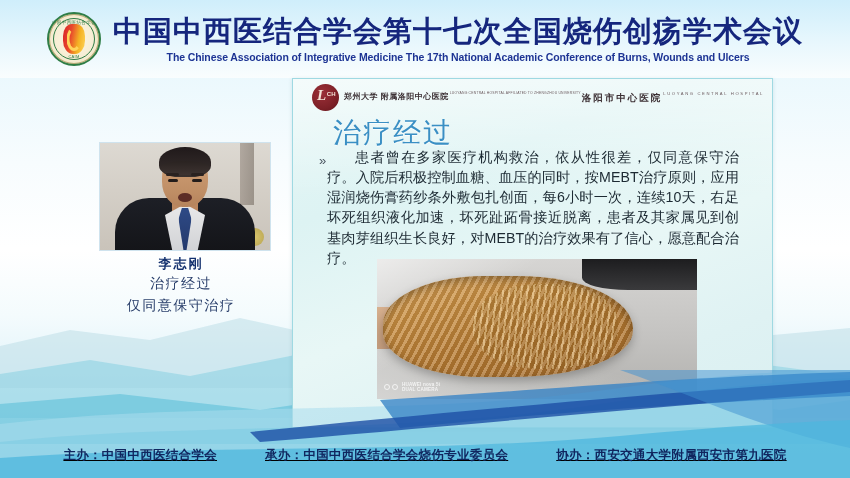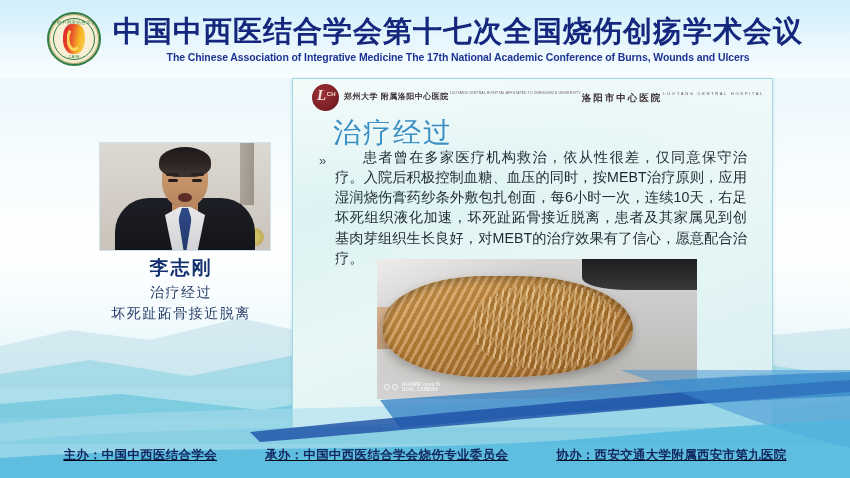--- a/index.html
+++ b/index.html
@@ -139,21 +139,21 @@
     position:absolute; left:50%; top:54px; transform:translateX(-50%);
     width:26px; height:16px; background:#bb875f;
   }
 
   
   #speaker-block{
     position:absolute; left:66px; top:255px; width:230px;
     text-align:center;
   }
   #speaker-name{
-    font-size:19px; font-weight:bold; color:#13306e; letter-spacing:2px;
+    font-size:13px; font-weight:bold; color:#13306e; letter-spacing:2px;
     line-height:1.4;
   }
   .speaker-org{
     font-size:14px; color:#2a3f6b; letter-spacing:1.5px; line-height:1.55;
   }
 
   
   #slide{
     position:absolute; left:292px; top:78px; width:481px; height:350px;
     background:linear-gradient(160deg,#e7f7f6 0%,#ddf3f3 28%,#e8f7f6 55%,#dff2f3 78%,#d9eff1 100%);
@@ -194,21 +194,21 @@
   #slide-title{
     position:absolute; left:40px; top:35px;
     font-size:28px; color:#3a8fc4; letter-spacing:2px;
     text-shadow:0 1px 0 rgba(255,255,255,.7);
   }
   #slide-bullet{
     position:absolute; left:26px; top:74px;
     font-size:13px; color:#4a5560;
   }
   #slide-body{
-    position:absolute; left:42px; top:68px; width:412px;
+    position:absolute; left:34px; top:68px; width:412px;
     font-size:14.2px; line-height:1.42; color:#1d2a33;
     text-indent:28px; text-align:justify;
     letter-spacing:.1px;
   }
 
   
   #med-photo{
     position:absolute; left:84px; top:180px; width:320px; height:140px;
     overflow:hidden;
     background:linear-gradient(180deg,#cfcfcf 0%,#bdbcba 45%,#a9a7a4 100%);
@@ -316,21 +316,21 @@
     <div class="vid-brow l"></div>
     <div class="vid-brow r"></div>
     <div class="vid-eye l"></div>
     <div class="vid-eye r"></div>
     <div class="vid-mouth"></div>
   </div>
 
   <div id="speaker-block">
     <div id="speaker-name">李志刚</div>
     <div class="speaker-org">治疗经过</div>
-    <div class="speaker-org">坏死趾跖骨接近脱离</div>
+    <div class="speaker-org">仅同意保守治疗</div>
   </div>
 
   <div id="slide">
 
     <div id="hosp-logo">
       <div class="hosp-mark">
         <span class="mark-l">L</span>
         <span class="mark-ch">CH</span>
       </div>
       <div class="hosp-text">

